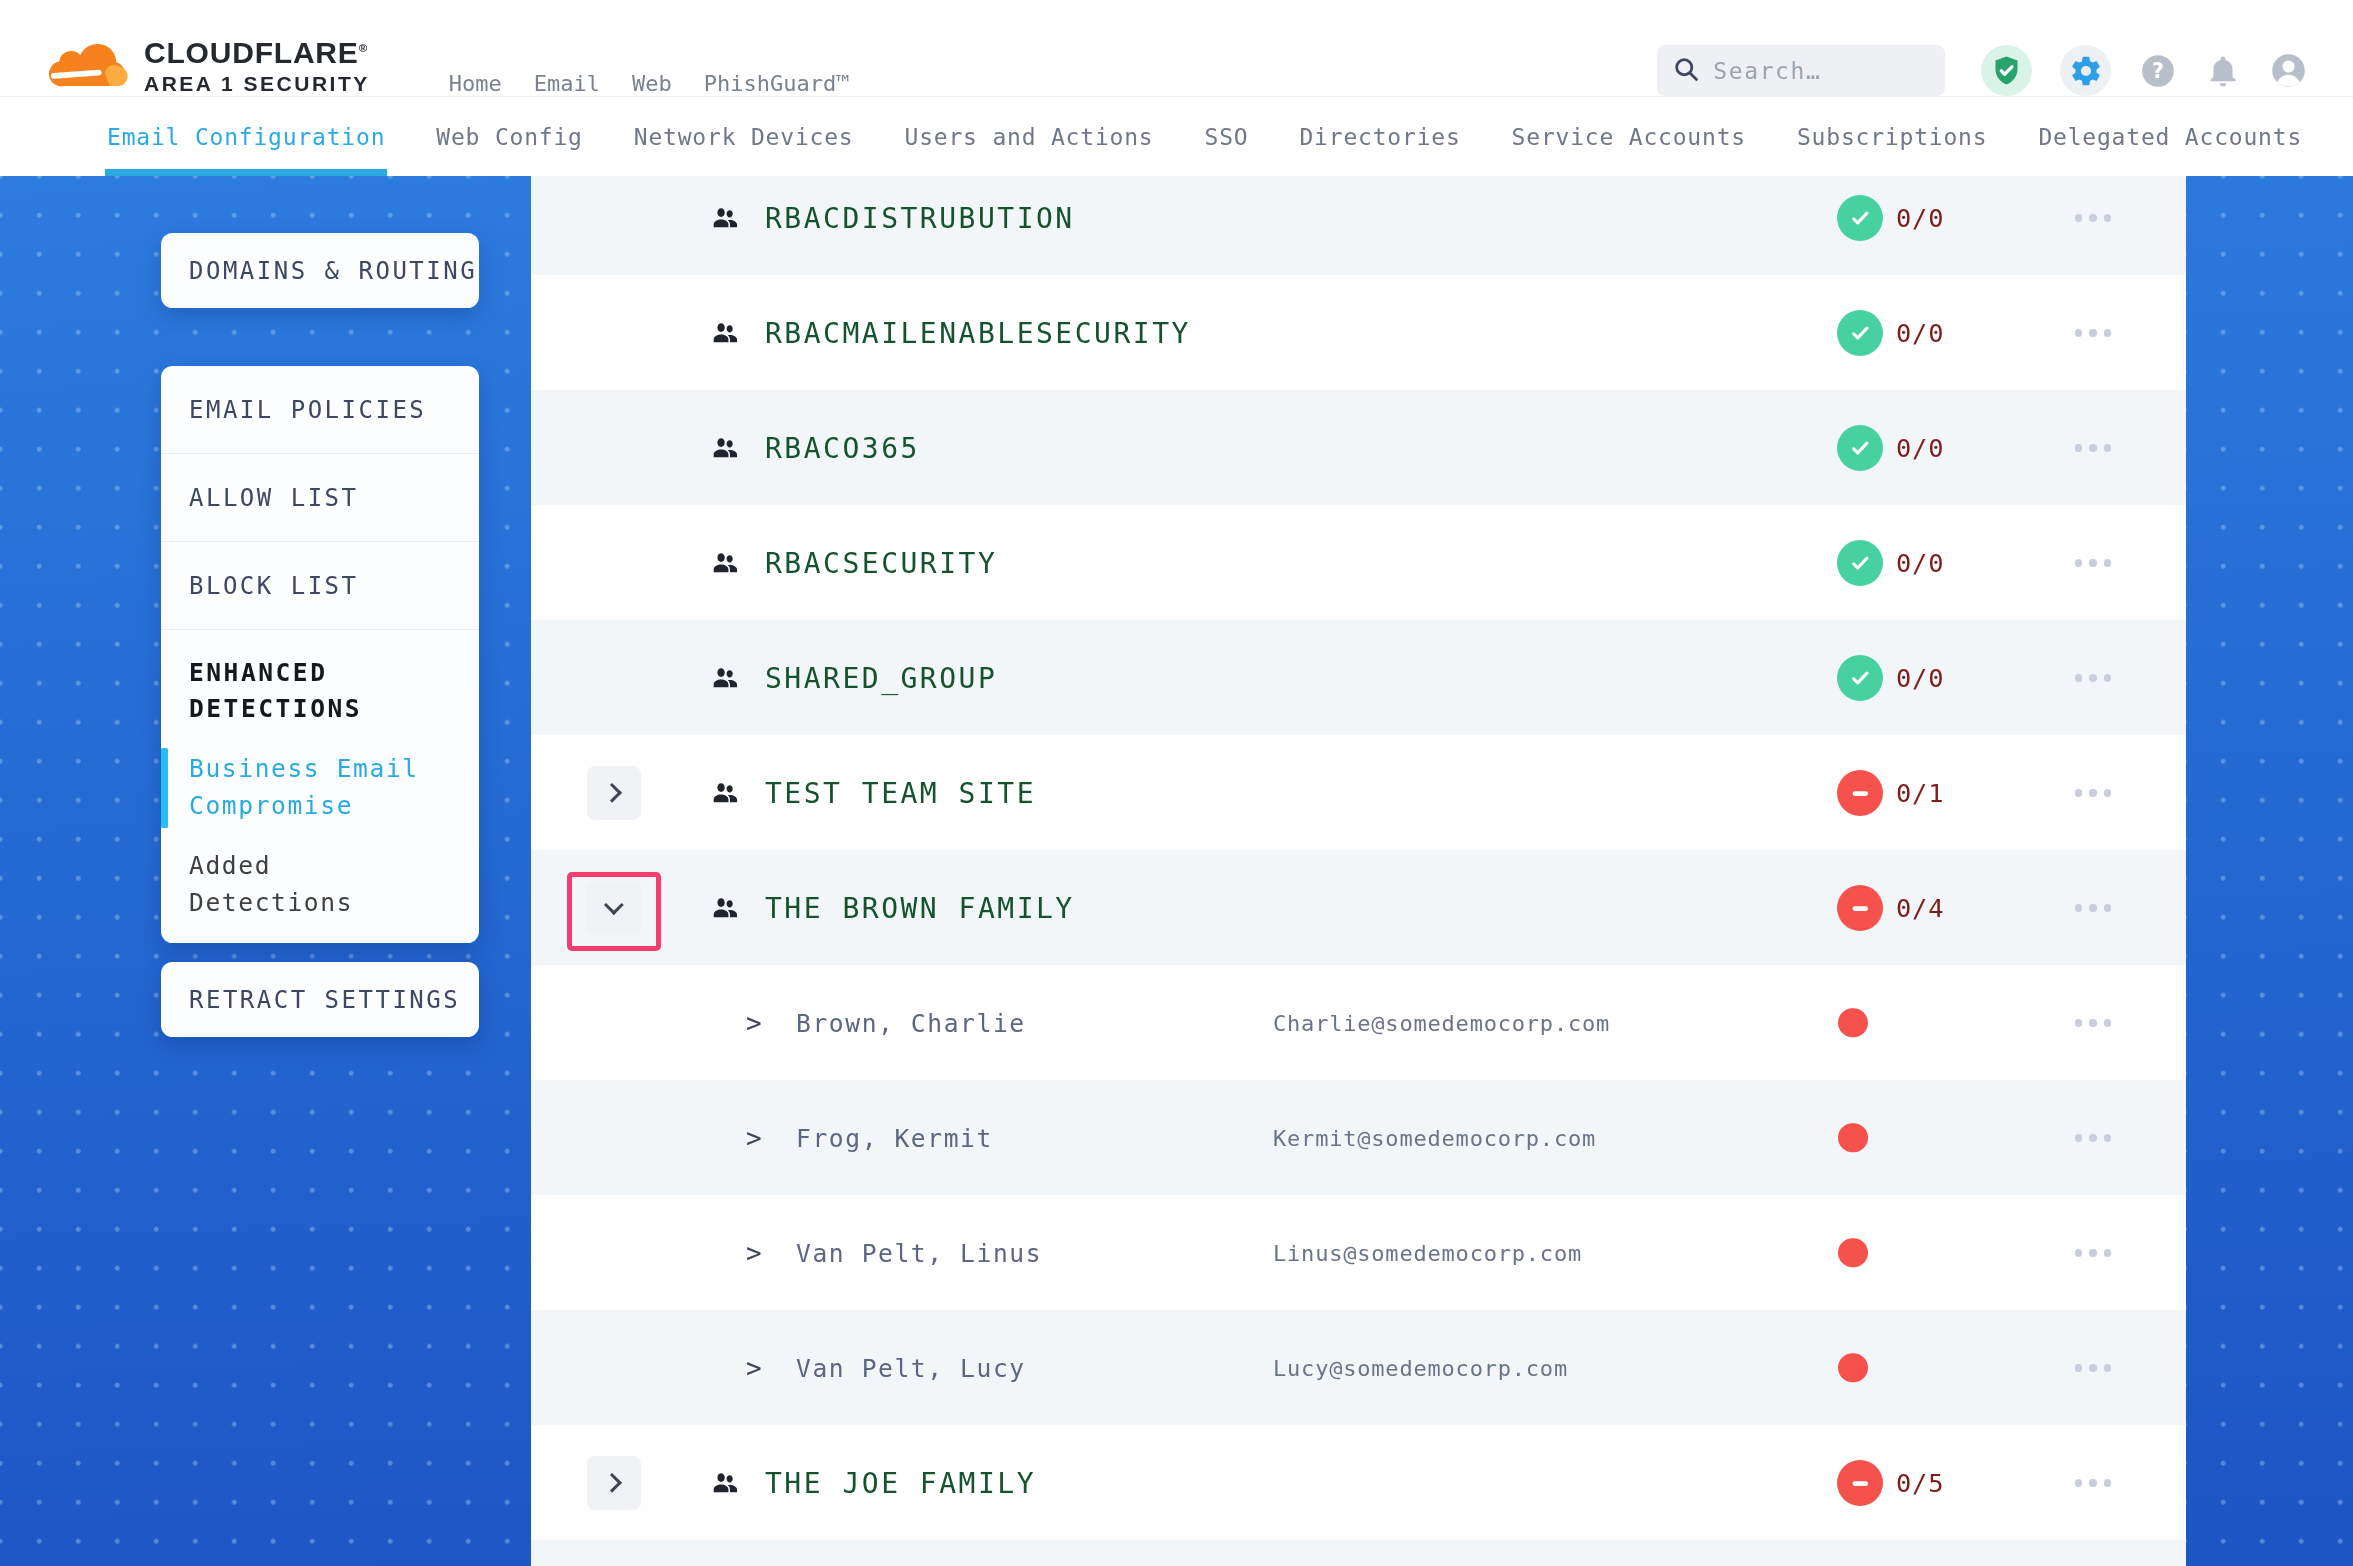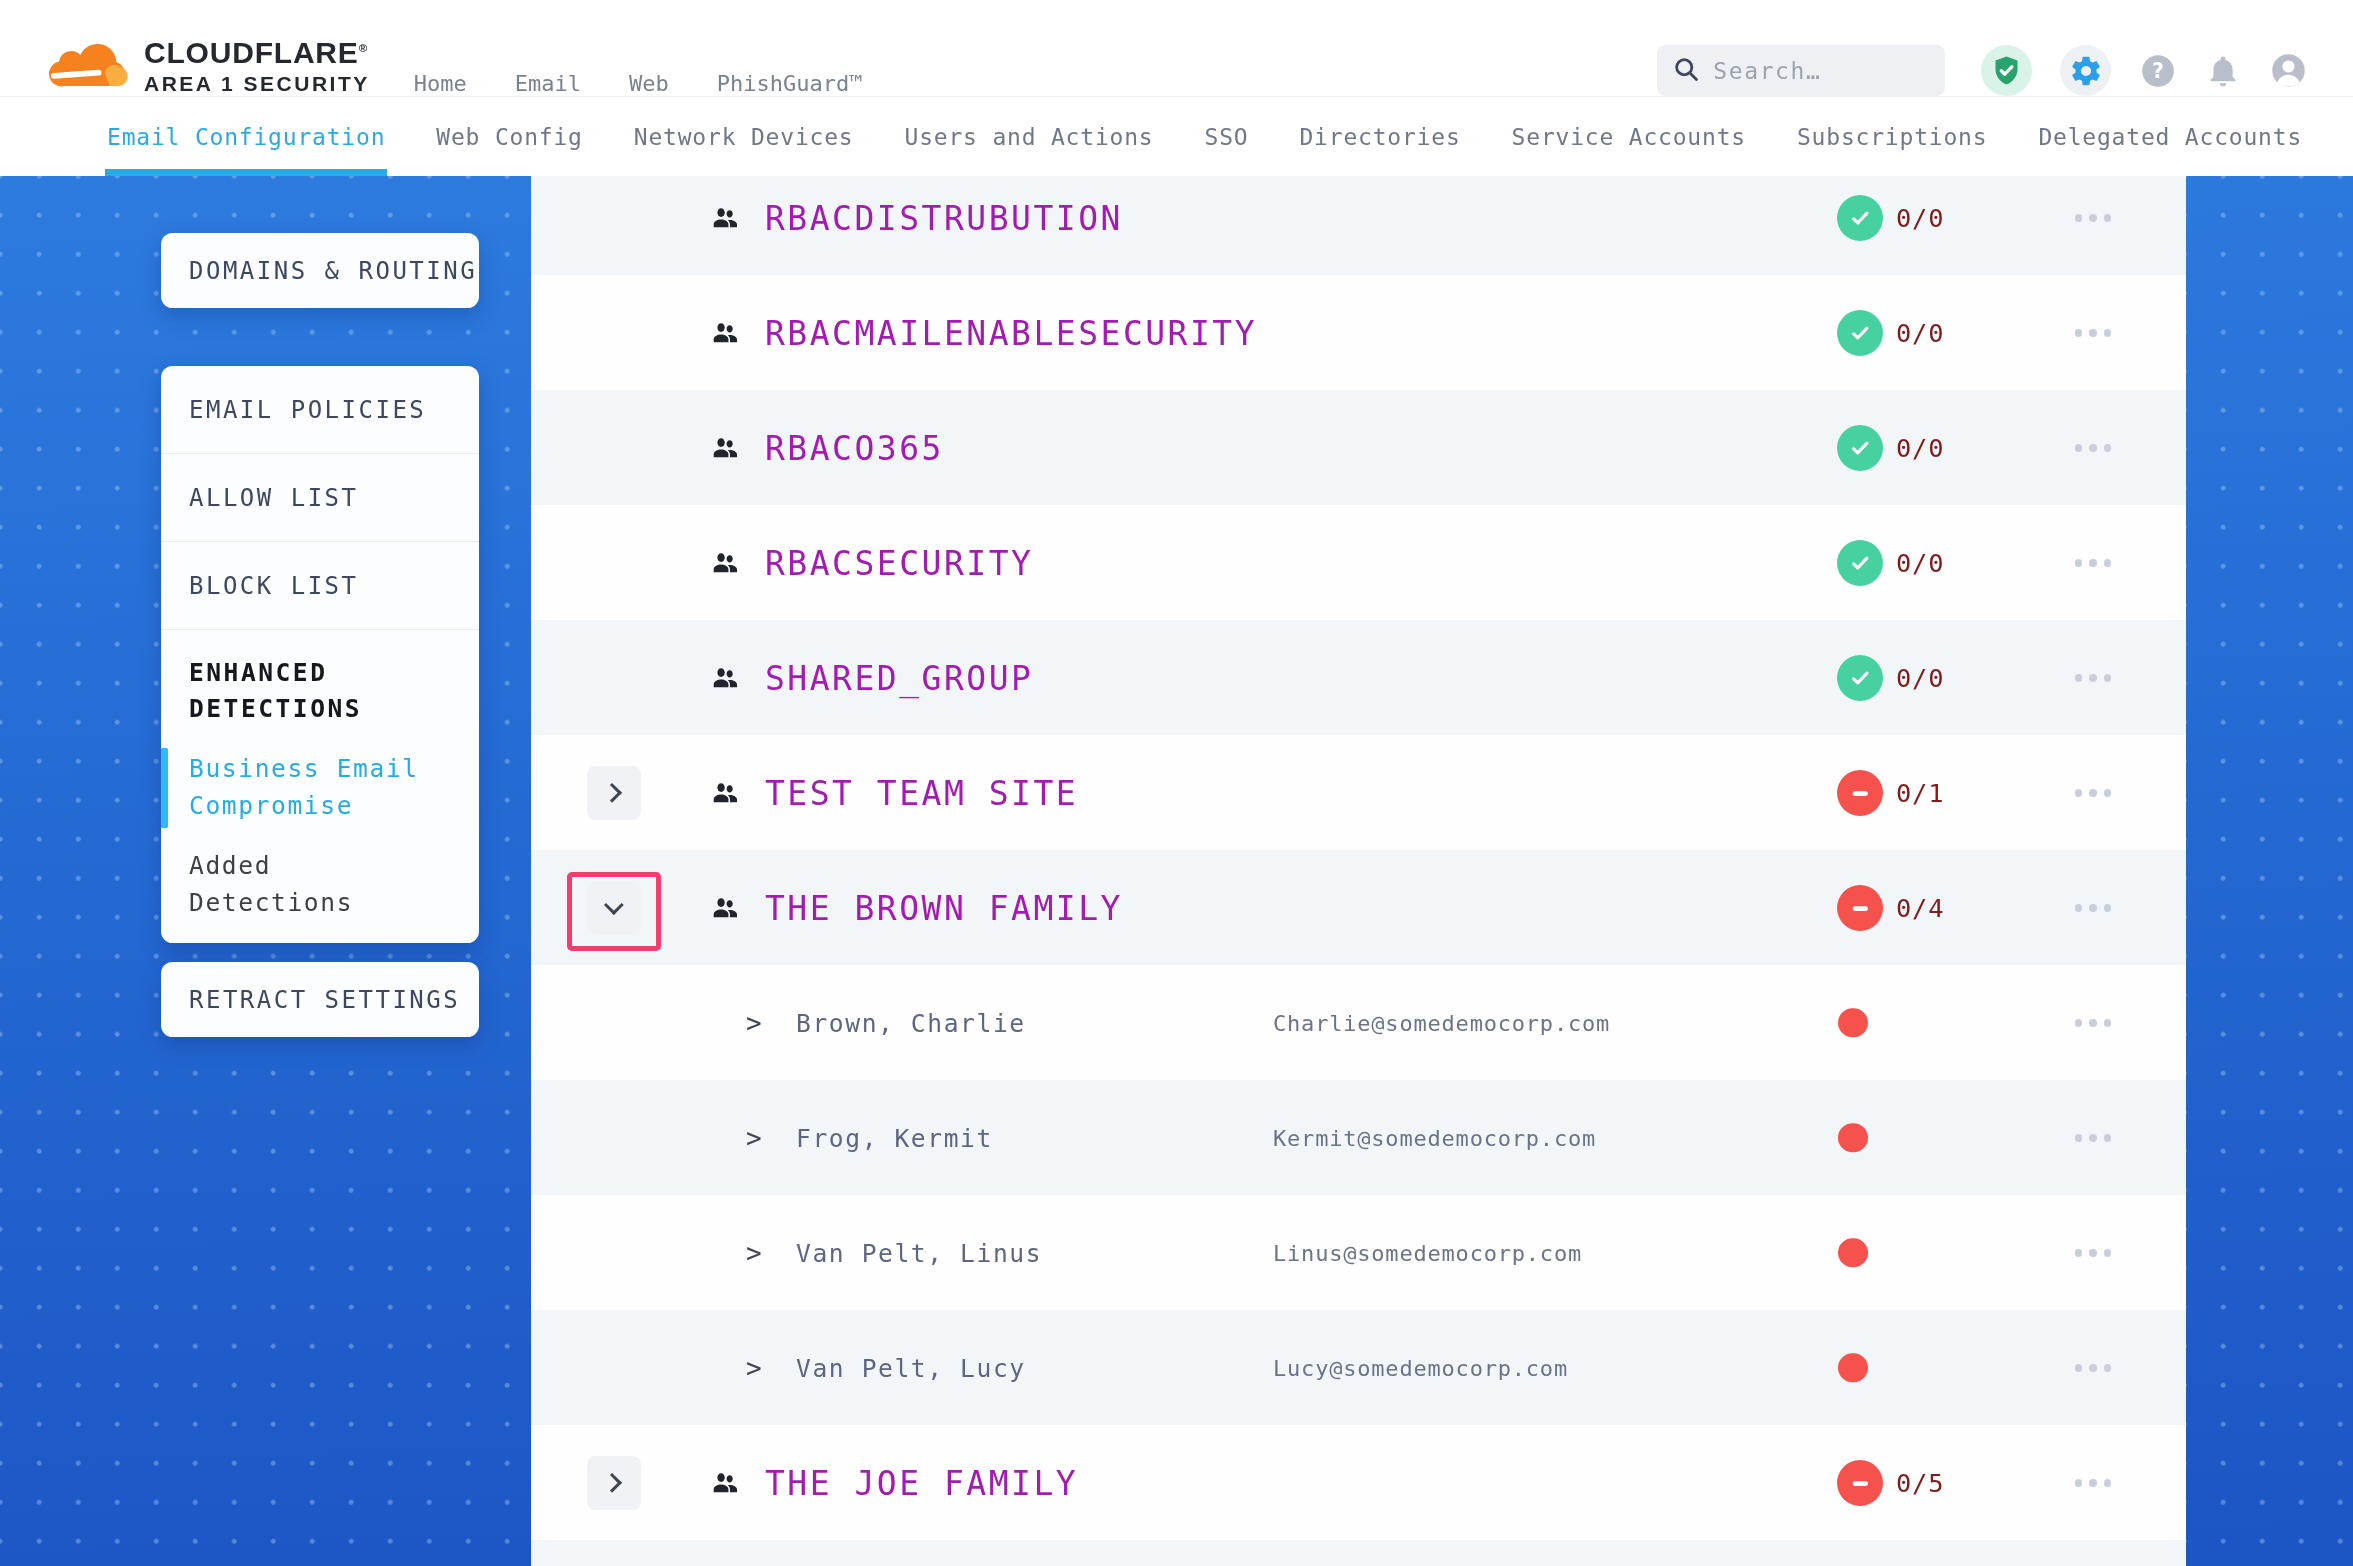--- a/index.html
+++ b/index.html
@@ -14,21 +14,21 @@
     background-size:39px 39px;background-position:19.7px 19.7px;}
   
   .header{position:absolute;left:0;top:0;width:100%;height:97px;background:#ffffff;
     border-bottom:1.6px solid #eef1f4;display:flex;align-items:flex-end;padding:0 46px;box-sizing:border-box;z-index:5;}
   .brand{display:flex;align-items:center;}
   .brand svg{display:block;}
   .brand-text{margin-left:13px;font-family:"Liberation Sans","DejaVu Sans",sans-serif;color:#24282f;}
   .brand-title{font-size:30px;font-weight:bold;letter-spacing:0.8px;line-height:1.05;}
   .brand-title sup{font-size:11.5px;}
   .brand-sub{font-size:21px;font-weight:bold;letter-spacing:2.5px;margin-top:3.3px;}
-  .primary-nav{display:flex;gap:48px;margin-left:44px;}
+  .primary-nav{display:flex;gap:32px;margin-left:79px;}
   .navitem{font-size:22px;color:#79828f;cursor:pointer;}
   .searchbox{margin-left:auto;width:288px;height:51px;background:#eef0f3;border-radius:8.2px;
     display:flex;align-items:center;padding:0 14.8px;box-sizing:border-box;}
   .searchbox input{border:none;outline:none;background:transparent;width:100%;margin-left:11.5px;
     font-family:inherit;font-size:23px;color:#4a5263;}
   .searchbox input::placeholder{color:#9ba3af;letter-spacing:1.6px;}
   .hicons{display:flex;align-items:center;gap:28px;margin-left:36px;}
   .iconwrap{width:51px;height:51px;border-radius:50%;display:flex;align-items:center;justify-content:center;}
   .iconwrap.shield{background:#d9f3e8;}
   .iconwrap.gear{background:#eef1f4;}
@@ -60,21 +60,21 @@
   .rows > :nth-child(even){background:#fefeff;}
   .expand-wrap{position:absolute;left:36px;top:22px;width:95px;height:80px;}
   .hl{position:absolute;left:0;top:0;width:84px;height:69px;border:5.7px solid #f23d6e;border-radius:4.9px;}
   .expand{position:absolute;left:19.7px;top:8.2px;width:54px;height:54px;border:none;background:#f0f2f5;
     border-radius:8.2px;cursor:pointer;display:flex;align-items:center;justify-content:center;}
   .chev{width:10.7px;height:10.7px;border-right:3.3px solid #3d4553;border-bottom:3.3px solid #3d4553;display:block;}
   .chev.right{transform:rotate(-45deg);margin-left:-3.3px;}
   .chev.down{transform:rotate(45deg);margin-top:-4.9px;}
   .people{position:absolute;left:179px;top:50%;transform:translateY(-50%);line-height:0;}
   .gname{position:absolute;left:234px;top:50%;transform:translateY(-50%);
-    font-size:33px;letter-spacing:2.5px;color:#a21caf;white-space:nowrap;}
+    font-size:28px;letter-spacing:2.5px;color:#14532d;white-space:nowrap;}
   .mchev{position:absolute;left:215px;top:50%;transform:translateY(-50%);font-size:26px;color:#3f4757;}
   .mname{position:absolute;left:265px;top:50%;transform:translateY(-50%);
     font-size:24.6px;letter-spacing:1.6px;color:#5c6680;white-space:nowrap;}
   .memail{position:absolute;left:742px;top:50%;transform:translateY(-50%);
     font-size:22px;letter-spacing:0.8px;color:#6a7489;white-space:nowrap;}
   .badge{position:absolute;left:1306px;top:50%;transform:translateY(-50%);
     width:46px;height:46px;border-radius:50%;display:flex;align-items:center;justify-content:center;}
   .badge.pass{background:#47d1a0;}
   .badge.fail{background:#f5514d;}
   .dot{position:absolute;left:1307px;top:50%;transform:translateY(-50%);

